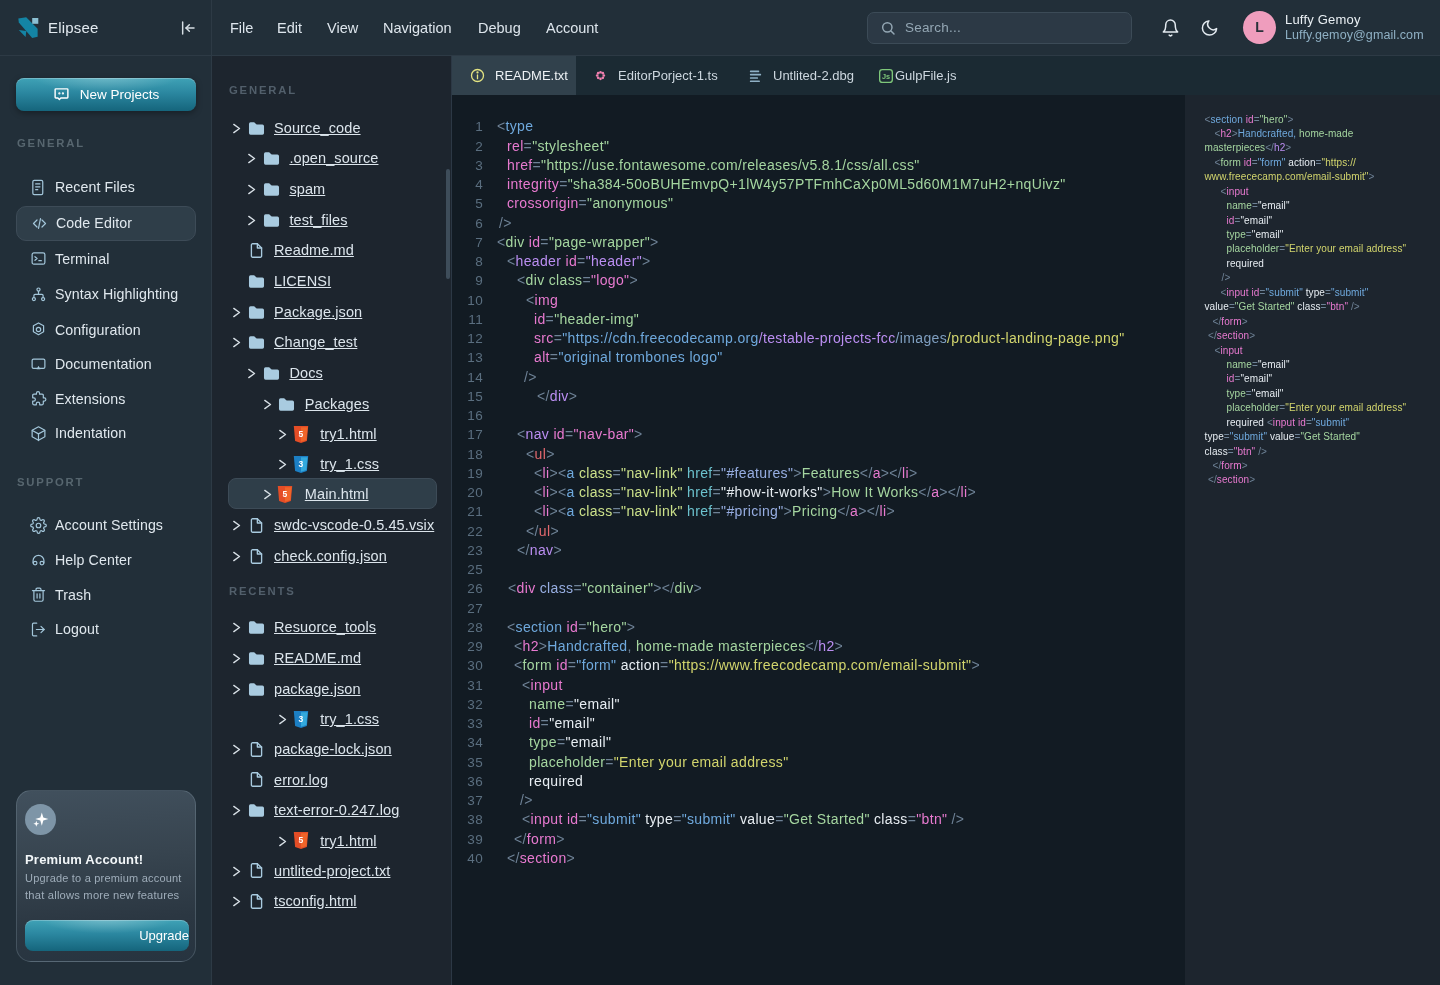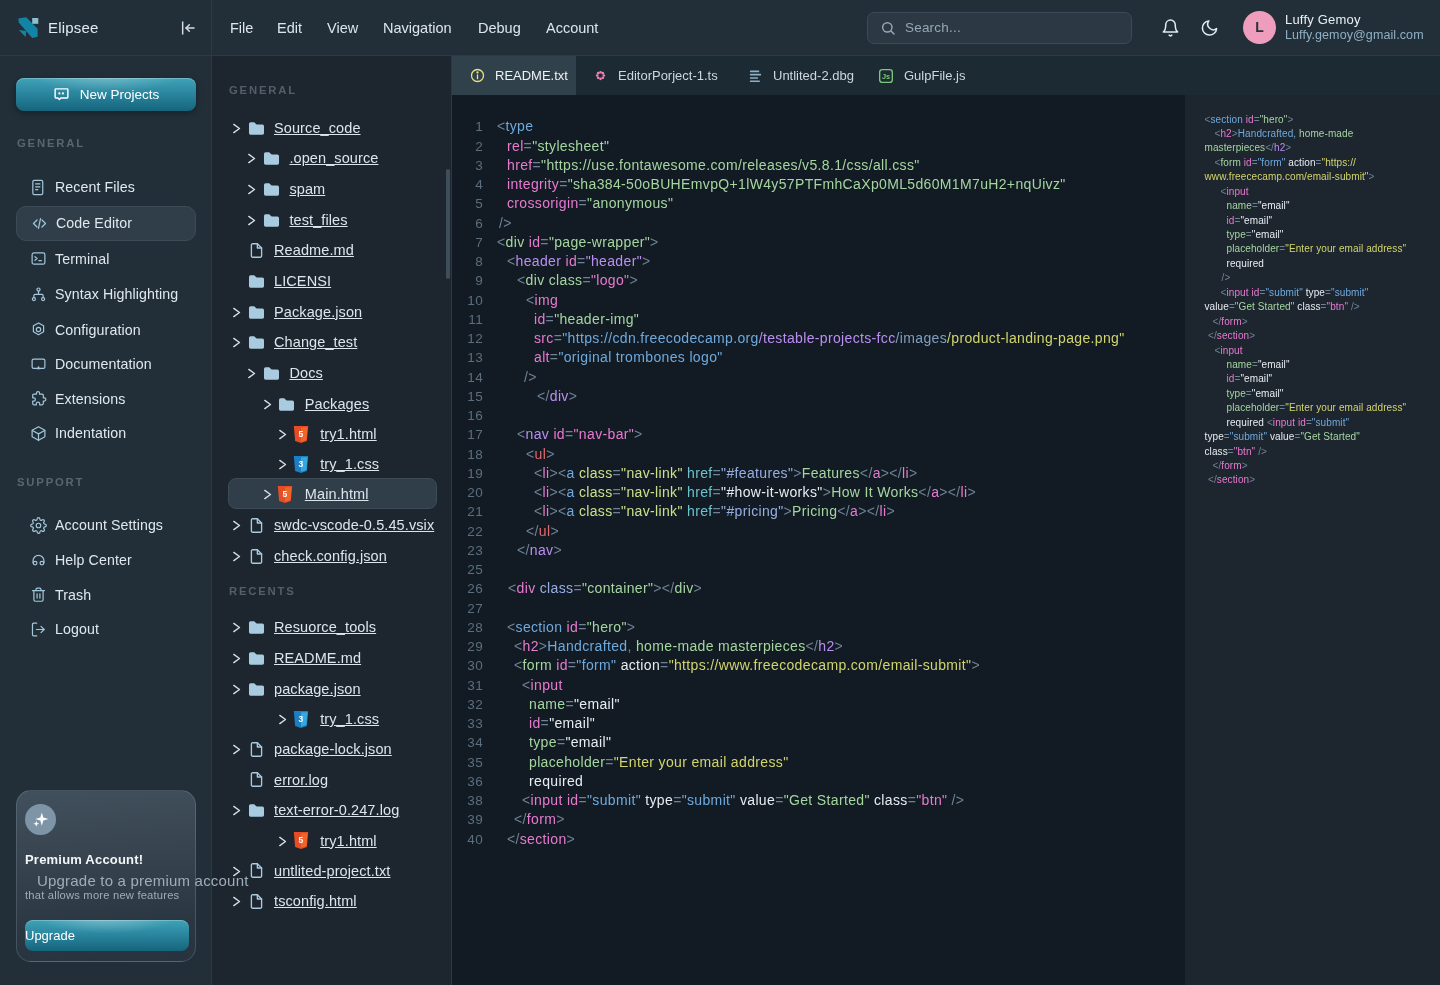--- a/index.html
+++ b/index.html
@@ -26,25 +26,25 @@
 #newproj .sheen{position:absolute;inset:0;border-radius:8px;background:radial-gradient(ellipse 70% 90% at 50% -10%,rgba(255,255,255,.28),rgba(255,255,255,0) 60%);}
 .seclabel { position:absolute; left:17px; font-size:11.3px; font-weight:bold; letter-spacing:1.8px; color:#57666f; }
 .navitem { position:absolute; left:16px; width:180px; height:35px; display:flex; align-items:center; color:#e0e8ee; font-size:14.2px; letter-spacing:.1px; }
 .navitem svg { margin-left:14px; margin-right:8px; flex:none; }
 .navitem.sel { background:#2f3e49; border:1px solid #3d4b57; border-radius:10px; }
 #premium { position:absolute; left:16px; top:734px; width:180px; height:172px; border-radius:15px;
   background:linear-gradient(175deg,#41505d 0%,#37444f 40%,#2b3742 75%,#273440 100%);
   border:1px solid rgba(170,190,205,.22); }
 #premium .circ { position:absolute; left:8px; top:13px; width:31px; height:31px; border-radius:50%; background:#7e95a7; }
 #premium .ttl { position:absolute; left:8px; top:61px; font-size:13px; font-weight:bold; color:#f2f6f8; letter-spacing:.2px;}
-#premium .d1 { position:absolute; left:8px; top:81px; font-size:15px; color:#9fadba; letter-spacing:.2px; white-space:nowrap;margin-left:12px;}
+#premium .d1 { position:absolute; left:8px; top:81px; font-size:11px; color:#9fadba; letter-spacing:.2px; white-space:nowrap;}
 #premium .d2 { position:absolute; left:8px; top:98px; font-size:11.2px; color:#9fadba; letter-spacing:.2px; white-space:nowrap;}
 #premium .btn { position:absolute; left:8px; top:129px; width:164px; height:31px; border-radius:8px;
   background:linear-gradient(180deg,#3fa2b6 0%,#2b87a0 45%,#15657c 100%); box-shadow:inset 0 1px 0 rgba(255,255,255,.25);
-  color:#fff; font-size:13px; text-align:left; line-height:31px; }
+  color:#fff; font-size:13px; text-align:right; line-height:31px; }
 #premium .btn .sheen{position:absolute;inset:0;border-radius:8px;background:radial-gradient(ellipse 70% 90% at 50% -10%,rgba(255,255,255,.3),rgba(255,255,255,0) 60%);}
 
 
 #explorer { position:absolute; left:212px; top:56px; width:240px; height:929px; background:#1d252e; border-right:1px solid #2c3845; }
 .exlabel { position:absolute; left:17px; font-size:11.3px; font-weight:bold; letter-spacing:1.8px; color:#525f6b; }
 .trow { position:absolute; height:30px; display:flex; align-items:center; color:#dce5ec; font-size:14.5px; letter-spacing:.1px; }
 .trow .nm { white-space:nowrap;text-decoration:underline; }
 .selrow { position:absolute; left:16px; top:422px; width:209px; height:31px; background:#2f3e49; border:1px solid #3d4b57; border-radius:8px; }
 #exscroll { position:absolute; left:234px; top:113px; width:4px; height:110px; border-radius:2px; background:#3e4d5a; }
 
@@ -500,21 +500,21 @@
       </div>
   <div class="tab" style="left:278px;width:140px;padding-left:18px;gap:10px">
         <svg width="15" height="15" viewBox="0 0 24 24" fill="#8fb0c5">
           <rect x="3" y="4" width="15" height="2.6" rx="1"></rect>
           <rect x="3" y="9.3" width="18" height="2.6" rx="1"></rect>
           <rect x="3" y="14.6" width="13" height="2.6" rx="1"></rect>
           <rect x="3" y="19.9" width="16" height="2.6" rx="1"></rect>
         </svg>
         <span>Untlited-2.dbg</span>
       </div>
-  <div class="tab" style="left:410px;width:120px;padding-left:16px;gap:10px">
+  <div class="tab" style="left:410px;width:120px;padding-left:16px;gap:1px">
         <svg width="16" height="16" viewBox="0 0 24 24">
           <rect x="2.5" y="2.5" width="19" height="19" rx="4" fill="none" stroke="#7ec77a" stroke-width="2"></rect>
           <text x="12" y="16.5" font-size="11" font-weight="bold" fill="#7ec77a" text-anchor="middle" font-family="Liberation Sans">Js</text>
         </svg>
         <span>GulpFile.js</span>
       </div>
 </div>
 
 <div id="editor">
   <div class="cl"><span class="ln">1</span><span class="cd" style="margin-left:14px"><span class="q">&lt;</span><span class="b">type</span></span></div>
@@ -545,20 +545,21 @@
   <div class="cl"><span class="ln">27</span><span class="cd" style="margin-left:14px"></span></div>
   <div class="cl"><span class="ln">28</span><span class="cd" style="margin-left:24px"><span class="q">&lt;</span><span class="b">section</span> <span class="p">id</span><span class="q">=</span><span class="g">"hero"</span><span class="q">&gt;</span></span></div>
   <div class="cl"><span class="ln">29</span><span class="cd" style="margin-left:31px"><span class="q">&lt;</span><span class="p">h2</span><span class="q">&gt;</span><span class="b">Handcrafted</span><span class="q">,</span><span class="g"> home-made masterpieces</span><span class="q">&lt;/</span><span class="u">h2</span><span class="q">&gt;</span></span></div>
   <div class="cl"><span class="ln">30</span><span class="cd" style="margin-left:31px"><span class="q">&lt;</span><span class="g">form</span> <span class="p">id</span><span class="q">=</span><span class="b">"form"</span> <span class="w">action</span><span class="q">=</span><span class="y">"https://www.freecodecamp.com/email-submit"</span><span class="q">&gt;</span></span></div>
   <div class="cl"><span class="ln">31</span><span class="cd" style="margin-left:39px"><span class="q">&lt;</span><span class="p">input</span></span></div>
   <div class="cl"><span class="ln">32</span><span class="cd" style="margin-left:46px"><span class="g">name</span><span class="q">=</span><span class="w">"email"</span></span></div>
   <div class="cl"><span class="ln">33</span><span class="cd" style="margin-left:46px"><span class="p">id</span><span class="q">=</span><span class="w">"email"</span></span></div>
   <div class="cl"><span class="ln">34</span><span class="cd" style="margin-left:46px"><span class="g">type</span><span class="q">=</span><span class="w">"email"</span></span></div>
   <div class="cl"><span class="ln">35</span><span class="cd" style="margin-left:46px"><span class="g">placeholder</span><span class="q">=</span><span class="y">"Enter your email address"</span></span></div>
   <div class="cl"><span class="ln">36</span><span class="cd" style="margin-left:46px"><span class="w">required</span></span></div>
+  <div class="cl"><span class="ln">37</span><span class="cd" style="margin-left:37px"><span class="q">/&gt;</span></span></div>
   <div class="cl"><span class="ln">38</span><span class="cd" style="margin-left:39px"><span class="q">&lt;</span><span class="p">input</span> <span class="p">id</span><span class="q">=</span><span class="b">"submit"</span> <span class="w">type</span><span class="q">=</span><span class="b">"submit"</span> <span class="w">value</span><span class="q">=</span><span class="g">"Get Started"</span> <span class="w">class</span><span class="q">=</span><span class="p">"btn"</span> <span class="q">/&gt;</span></span></div>
   <div class="cl"><span class="ln">39</span><span class="cd" style="margin-left:31px"><span class="q">&lt;/</span><span class="p">form</span><span class="q">&gt;</span></span></div>
   <div class="cl"><span class="ln">40</span><span class="cd" style="margin-left:24px"><span class="q">&lt;/</span><span class="p">section</span><span class="q">&gt;</span></span></div>
 </div>
 
 <div id="minimap">
   <div class="ml" style="padding-left:19.5px"><span class="q">&lt;</span><span class="b">section</span> <span class="p">id</span><span class="q">=</span><span class="g">"hero"</span><span class="q">&gt;</span></div>
   <div class="ml" style="padding-left:29.5px"><span class="q">&lt;</span><span class="p">h2</span><span class="q">&gt;</span><span class="b">Handcrafted,</span><span class="g"> home-made</span></div>
   <div class="ml" style="padding-left:19.5px"><span class="g">masterpieces</span><span class="q">&lt;/</span><span class="u">h2</span><span class="q">&gt;</span></div>
   <div class="ml" style="padding-left:29.5px"><span class="q">&lt;</span><span class="g">form</span> <span class="p">id</span><span class="q">=</span><span class="b">"form"</span> <span class="w">action</span><span class="q">=</span><span class="y">"https://</span></div>

